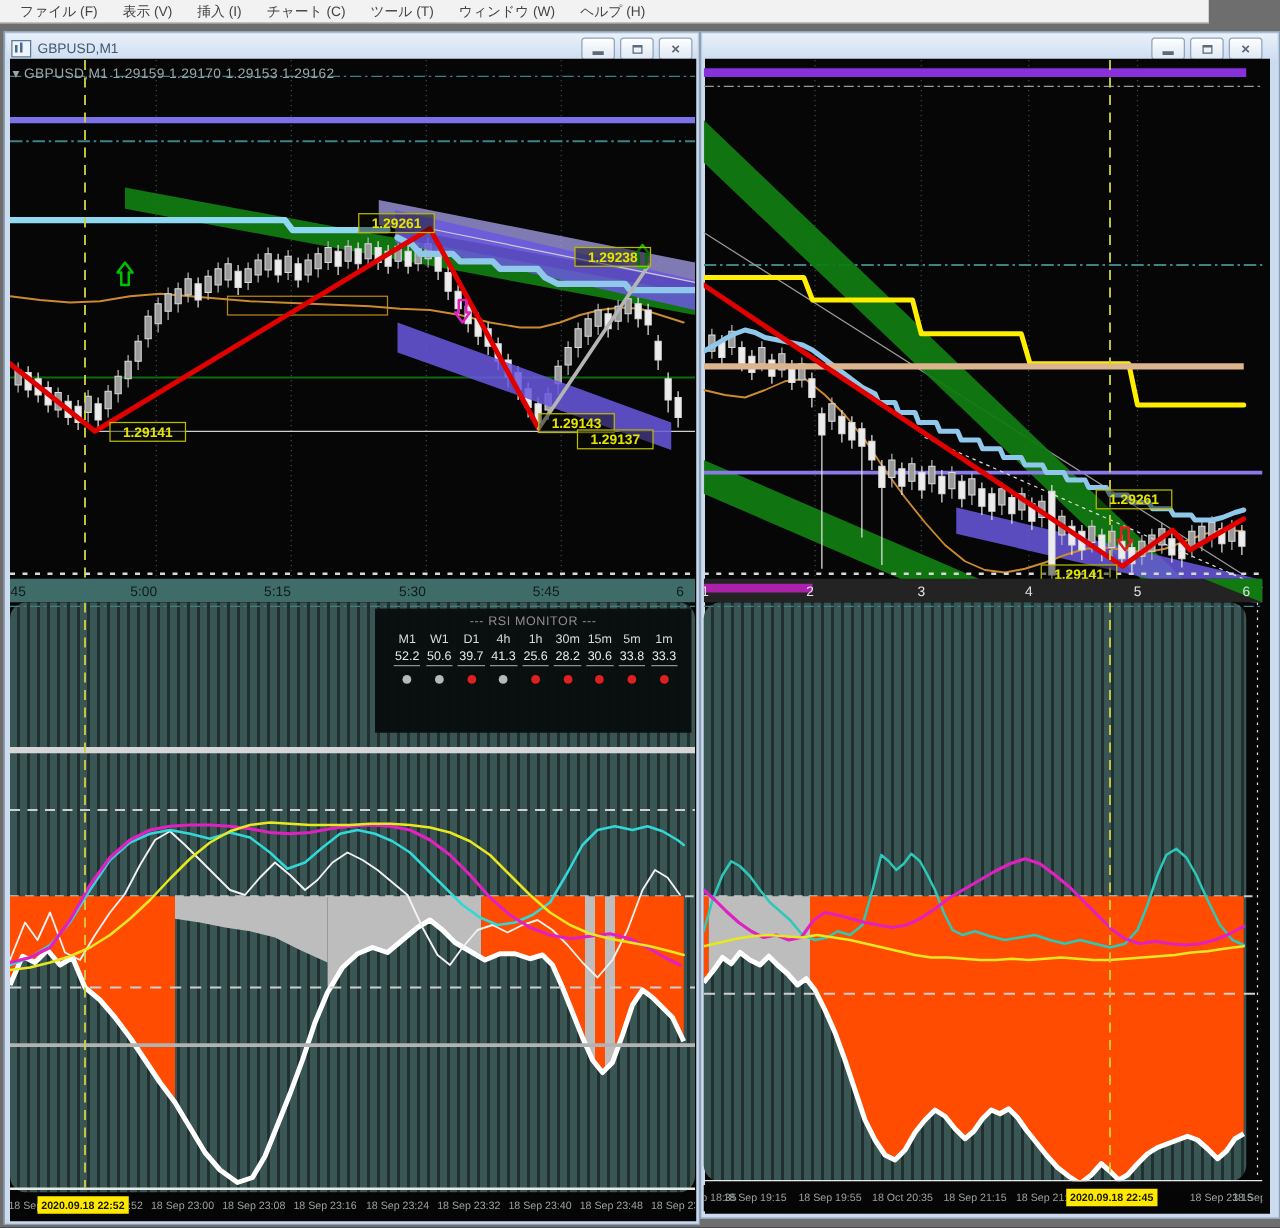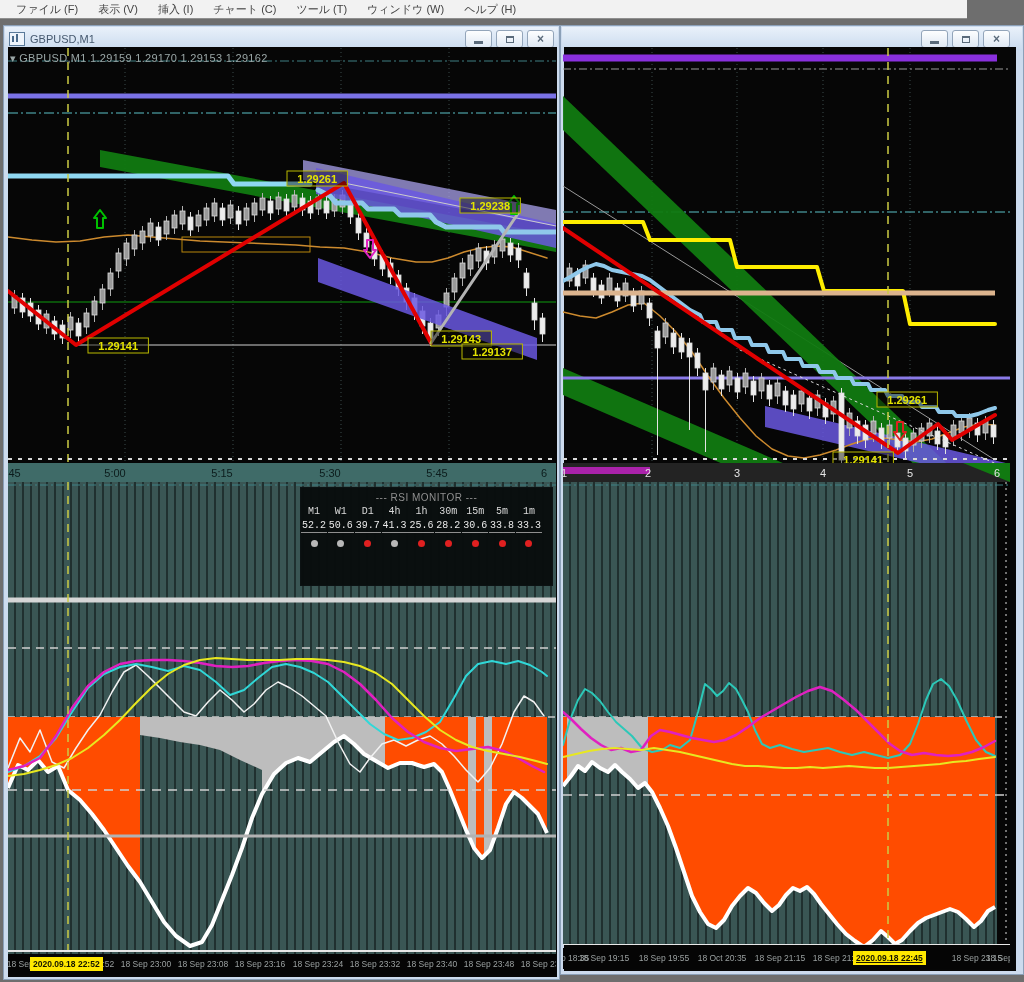--- a/index.html
+++ b/index.html
@@ -14,29 +14,29 @@
   .wicon:before{content:"";position:absolute;left:2px;top:3px;width:2px;height:6px;background:#4a6a8a;}
   .wicon:after{content:"";position:absolute;left:6px;top:1px;width:2px;height:8px;background:#4a6a8a;}
   .wtitle{font-size:11px;color:#45586e;white-space:nowrap;overflow:hidden;}
   .btns{margin-left:auto;display:flex;gap:4px;}
   .winbtn{width:25px;height:16px;border:1px solid #93a5ba;border-radius:3px;background:linear-gradient(#fdfeff,#dfe8f3);display:flex;align-items:center;justify-content:center;cursor:default;}
   .g-min{width:9px;height:3px;background:#5a6a7a;margin-top:7px;}
   .g-rest{width:8px;height:7px;border:1px solid #5a6a7a;border-top:2px solid #5a6a7a;box-sizing:border-box;}
   .g-close{color:#5a6a7a;font-size:12px;font-weight:bold;line-height:10px;}
   .inner-black{position:absolute;background:#060606;}
   
-  .layer{position:absolute;}
+  .layer{position:absolute;border-radius:13px;}
   .stripes{background:repeating-linear-gradient(90deg,#3a5654 0px,#3a5654 6px,#20302f 6px,#20302f 8px);}
   svg{display:block;}
   
   #ohlc-line{position:absolute;left:10px;top:52px;font-size:11px;color:#9aa6a6;letter-spacing:.3px;white-space:nowrap;}
   
   #rsi-box{position:absolute;left:300px;top:487px;width:253px;height:99px;background:rgba(8,12,13,0.96);border:1px solid #0c1213;box-sizing:border-box;}
   #rsi-title{text-align:center;color:#8f8f8f;font-size:10px;margin-top:4px;letter-spacing:.5px;}
-  #rsi-cols{display:flex;justify-content:space-between;padding:3px 10px 0 0;font-family:Liberation Mono, monospace;}
+  #rsi-cols{display:flex;justify-content:space-between;padding:3px 10px 0 14px;}
   .rsi-col{text-align:center;min-width:20px;}
   .rsi-tf{color:#d9d9d9;font-size:10px;}
   .rsi-val{color:#e9e9e9;font-size:10px;border-bottom:1px solid #8f8f8f;padding:3px 1px 1px 1px;}
   .rsi-dot{width:7px;height:7px;border-radius:50%;margin:7px auto 0 auto;}
   
   .brow{position:absolute;height:21px;background:#050505;overflow:hidden;}
   .blabel{position:absolute;top:5px;transform:translateX(-50%);color:#9aa0a0;font-size:8.5px;white-space:nowrap;}
   .hlabel{position:absolute;top:3px;background:#ffe800;color:#151500;font-size:8.5px;font-weight:bold;padding:2px 3px;white-space:nowrap;}
 </style>
 </head>
@@ -532,16 +532,16 @@
   <div class="brow" style="left:563px;top:948px;width:447px;" id="row-right">
       <div class="blabel" style="left: 1px;">18 Sep 18:35</div>
       <div class="blabel" style="left: 41px;">18 Sep 19:15</div>
       <div class="blabel" style="left: 101px;">18 Sep 19:55</div>
       <div class="blabel" style="left: 159px;">18 Oct 20:35</div>
       <div class="blabel" style="left: 217px;">18 Sep 21:15</div>
       <div class="blabel" style="left: 275px;">18 Sep 21:55</div>
       <div class="blabel" style="left: 333px;">18 Sep 22:35</div>
       <div class="blabel" style="left: 390px; margin-left: 24px;">18 Sep 23:15</div>
       <div class="blabel" style="left: 448px;">18 Sep 23:55</div>
-      <div class="hlabel" style="left: 290px; text-decoration: underline;">2020.09.18 22:45</div>
+      <div class="hlabel" style="left: 290px;">2020.09.18 22:45</div>
     </div>
 
 </div>
 
 </body></html>

